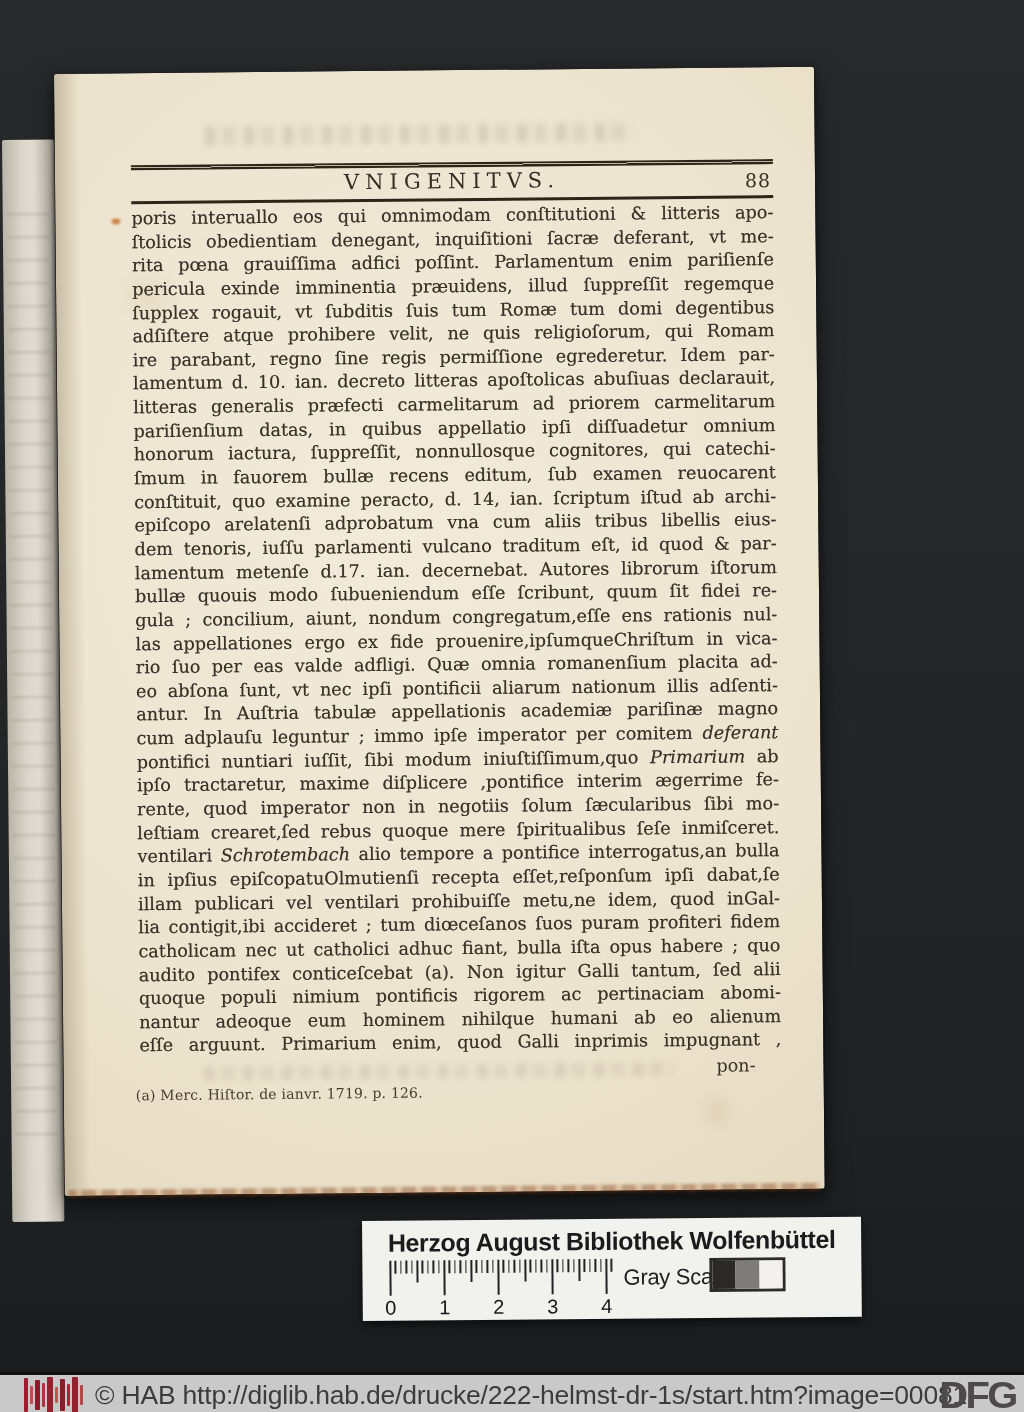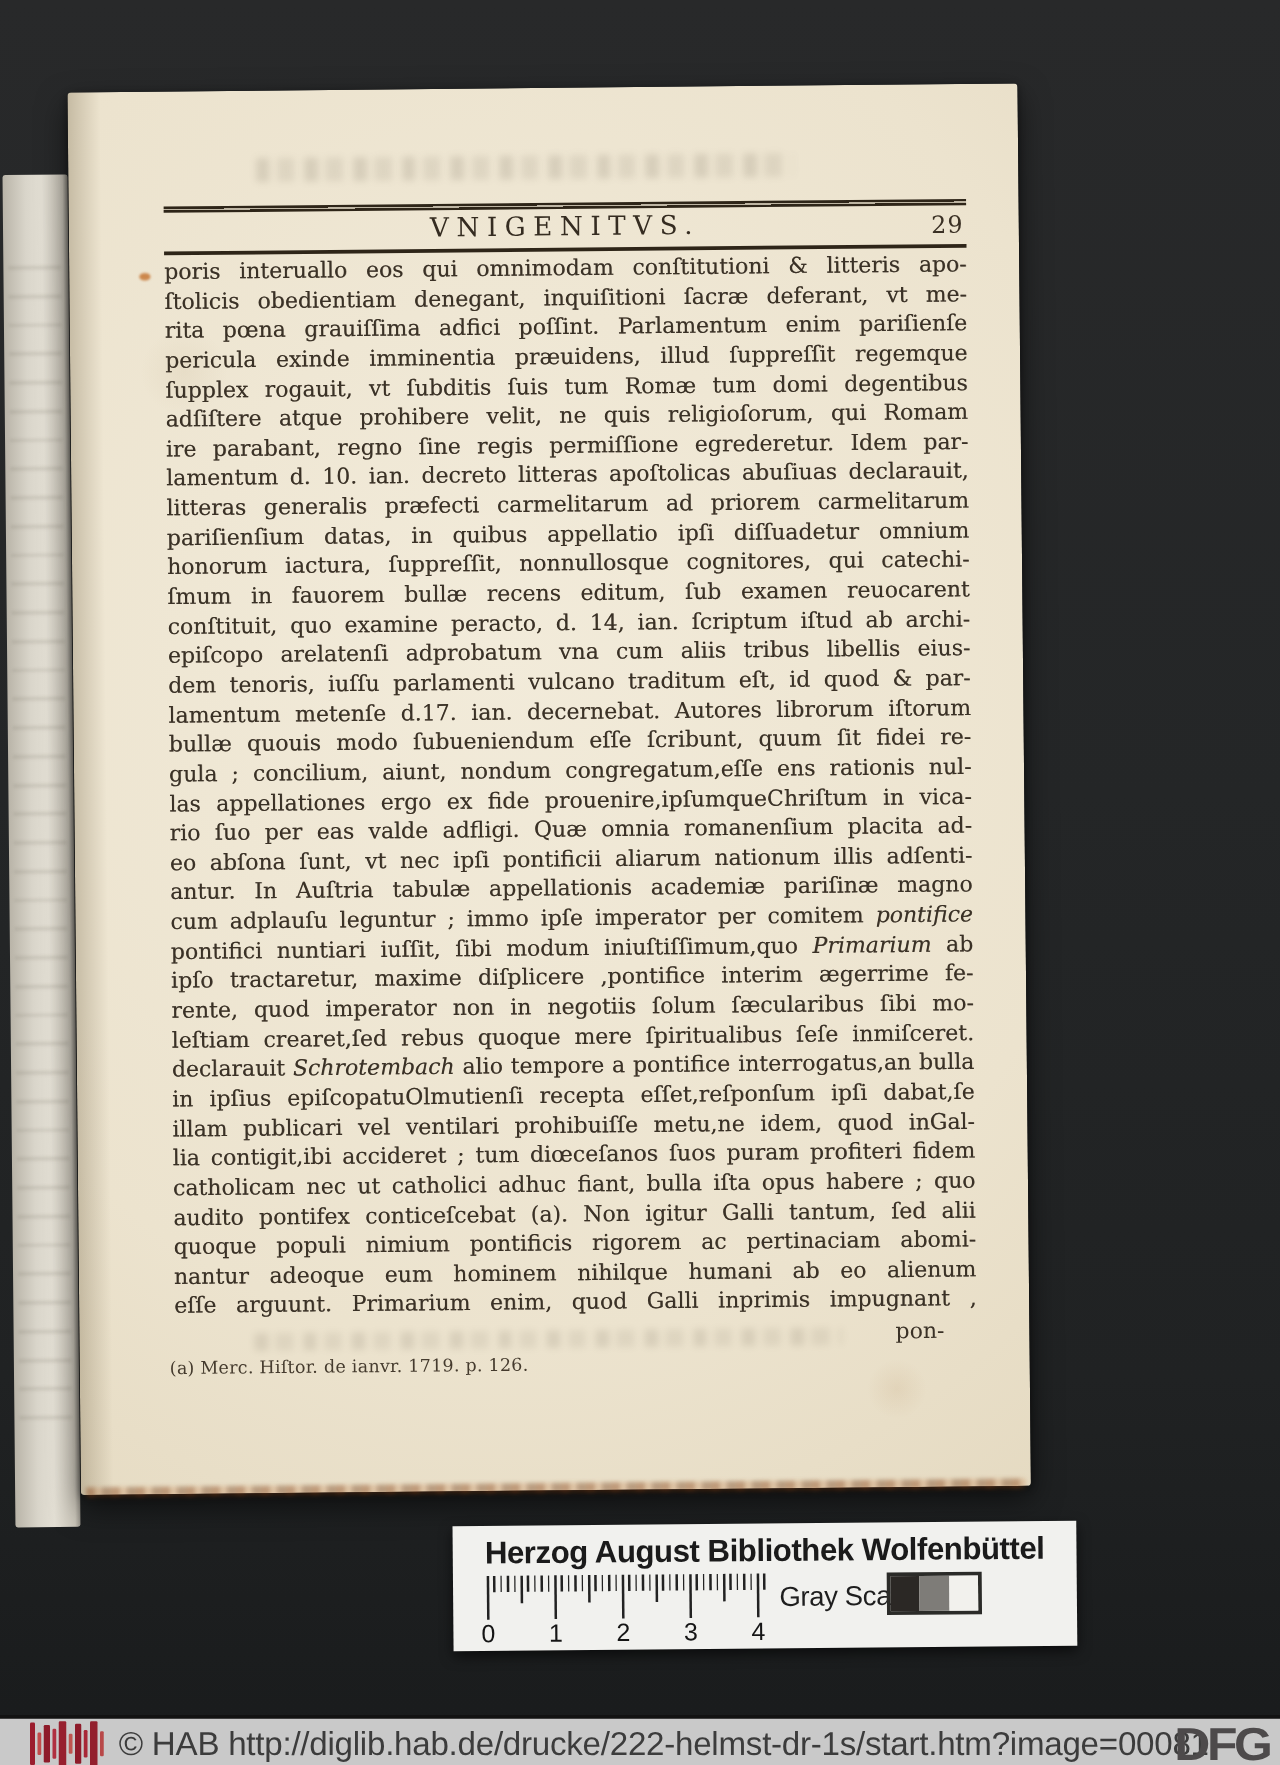--- a/index.html
+++ b/index.html
@@ -85,21 +85,21 @@
   <div class="fore-edge"></div>
 
   <div class="page">
     <div class="ghost ghost-a"></div>
     <div class="ghost ghost-b"></div>
     <div class="fleck"></div>
 
     <div class="rule rule-top"></div>
     <div class="head-row">
       <span class="head-title">VNIGENITVS.</span>
-      <span class="page-number">29</span>
+      <span class="page-number">88</span>
     </div>
     <div class="rule rule-bottom"></div>
 
     <div class="text-block" id="text-block">
         <div class="tline"><span>poris interuallo eos qui omnimodam conſtitutioni &amp; litteris apo-</span></div>
         <div class="tline"><span>ſtolicis obedientiam denegant, inquiſitioni ſacræ deferant, vt me-</span></div>
         <div class="tline"><span>rita pœna grauiſſima adfici poſſint.  Parlamentum enim pariſienſe</span></div>
         <div class="tline"><span>pericula exinde imminentia præuidens, illud ſuppreſſit regemque</span></div>
         <div class="tline"><span>ſupplex rogauit, vt ſubditis ſuis tum Romæ tum domi degentibus</span></div>
         <div class="tline"><span>adſiſtere atque prohibere velit, ne quis religioſorum, qui Romam</span></div>
@@ -112,26 +112,26 @@
         <div class="tline"><span>conſtituit, quo examine peracto, d. 14, ian. ſcriptum iſtud ab archi-</span></div>
         <div class="tline"><span>epiſcopo arelatenſi adprobatum vna cum aliis tribus libellis eius-</span></div>
         <div class="tline"><span>dem tenoris, iuſſu parlamenti vulcano traditum eſt, id quod &amp; par-</span></div>
         <div class="tline"><span>lamentum metenſe d.17. ian. decernebat. Autores librorum iſtorum</span></div>
         <div class="tline"><span>bullæ quouis modo ſubueniendum eſſe ſcribunt, quum ſit fidei re-</span></div>
         <div class="tline"><span>gula ; concilium, aiunt, nondum congregatum,eſſe ens rationis nul-</span></div>
         <div class="tline"><span>las appellationes ergo ex fide prouenire,ipſumqueChriſtum in vica-</span></div>
         <div class="tline"><span>rio ſuo per eas valde adfligi. Quæ omnia romanenſium placita ad-</span></div>
         <div class="tline"><span>eo abſona ſunt, vt nec ipſi pontificii aliarum nationum illis adſenti-</span></div>
         <div class="tline"><span>antur.  In Auſtria tabulæ appellationis academiæ pariſinæ magno</span></div>
-        <div class="tline"><span>cum adplauſu leguntur ; immo ipſe imperator per comitem </span><span class="it">pontifice</span></div>
+        <div class="tline"><span>cum adplauſu leguntur ; immo ipſe imperator per comitem </span><span class="it">deferant</span></div>
         <div class="tline"><span>pontifici nuntiari iuſſit, ſibi modum iniuſtiſſimum,quo </span><span class="it">Primarium</span><span> ab</span></div>
         <div class="tline"><span>ipſo tractaretur, maxime diſplicere ,pontifice interim ægerrime fe-</span></div>
         <div class="tline"><span>rente, quod imperator non in negotiis ſolum ſæcularibus ſibi mo-</span></div>
         <div class="tline"><span>leſtiam crearet,ſed rebus quoque mere ſpiritualibus ſeſe inmiſceret.</span></div>
-        <div class="tline"><span>declarauit </span><span class="it">Schrotembach</span><span> alio tempore a pontifice interrogatus,an bulla</span></div>
+        <div class="tline"><span>ventilari </span><span class="it">Schrotembach</span><span> alio tempore a pontifice interrogatus,an bulla</span></div>
         <div class="tline"><span>in ipſius epiſcopatuOlmutienſi recepta eſſet,reſponſum ipſi dabat,ſe</span></div>
         <div class="tline"><span>illam publicari vel ventilari prohibuiſſe metu,ne idem, quod inGal-</span></div>
         <div class="tline"><span>lia contigit,ibi accideret ; tum diœceſanos ſuos puram profiteri fidem</span></div>
         <div class="tline"><span>catholicam nec ut catholici adhuc fiant, bulla iſta opus habere ; quo</span></div>
         <div class="tline"><span>audito pontifex conticeſcebat (a). Non igitur Galli tantum, ſed alii</span></div>
         <div class="tline"><span>quoque populi nimium pontificis rigorem ac pertinaciam abomi-</span></div>
         <div class="tline"><span>nantur adeoque eum hominem nihilque humani ab eo alienum</span></div>
         <div class="tline"><span>eſſe arguunt.   Primarium enim,  quod Galli inprimis impugnant ,</span></div>
       </div>
 

